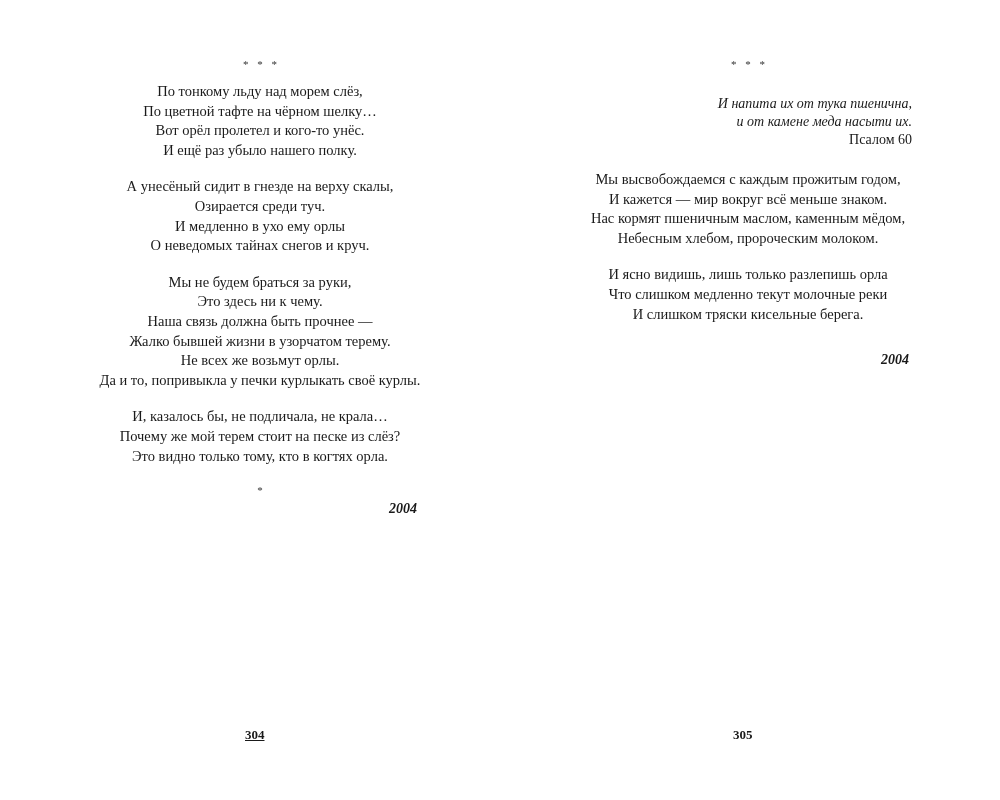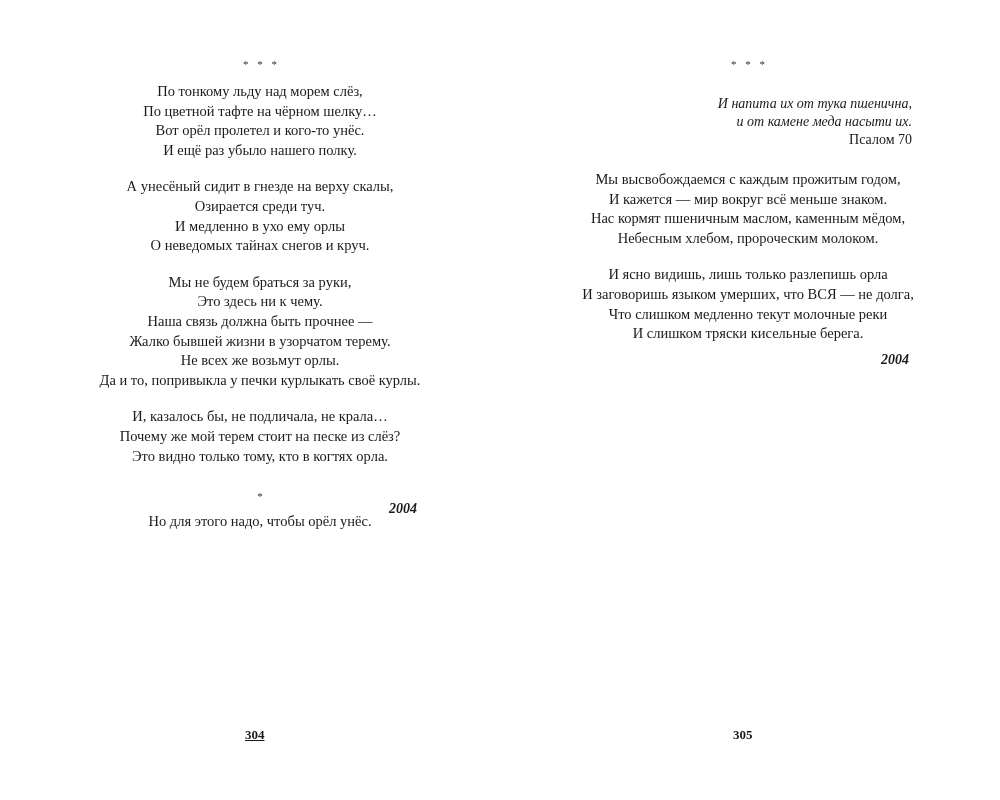--- a/index.html
+++ b/index.html
@@ -65,48 +65,46 @@
       <span class="line">О неведомых тайнах снегов и круч.</span>
     </div>
     <div class="stanza">
       <span class="line">Мы не будем браться за руки,</span>
       <span class="line">Это здесь ни к чему.</span>
       <span class="line">Наша связь должна быть прочнее —</span>
       <span class="line">Жалко бывшей жизни в узорчатом терему.</span>
       <span class="line">Не всех же возьмут орлы.</span>
       <span class="line">Да и то, попривыкла у печки курлыкать своё курлы.</span>
     </div>
-    <div class="stanza" style="margin-bottom:28px">
+    <div class="stanza" style="margin-bottom:22px">
       <span class="line">И, казалось бы, не подличала, не крала…</span>
       <span class="line">Почему же мой терем стоит на песке из слёз?</span>
       <span class="line">Это видно только тому, кто в когтях орла.</span>
     </div>
     <span class="sep">*</span>
-    <span class="line">Но для этого надо, чтобы орёл унёс.</span>
   </div>
   <div class="year">2004</div>
   <div class="page-number">304</div>
 </div>
 
 <div class="page right">
   <div class="stars">* * *</div>
   <div class="epigraph">
     <span class="ep-line">И напита их от тука пшенична,</span>
     <span class="ep-line">и от камене меда насыти их.</span>
   </div>
-  <div class="epigraph-source">Псалом 70</div>
+  <div class="epigraph-source">Псалом 60</div>
   <div class="poem">
     <div class="stanza">
       <span class="line">Мы высвобождаемся с каждым прожитым годом,</span>
       <span class="line">И кажется — мир вокруг всё меньше знаком.</span>
       <span class="line">Нас кормят пшеничным маслом, каменным мёдом,</span>
       <span class="line">Небесным хлебом, пророческим молоком.</span>
     </div>
     <div class="stanza">
       <span class="line">И ясно видишь, лишь только разлепишь орла</span>
-      <span class="line">И заговоришь языком умерших, что ВСЯ — не долга,</span>
       <span class="line">Что слишком медленно текут молочные реки</span>
       <span class="line">И слишком тряски кисельные берега.</span>
     </div>
   </div>
   <div class="year">2004</div>
   <div class="page-number">305</div>
 </div>
 
 </body></html>

